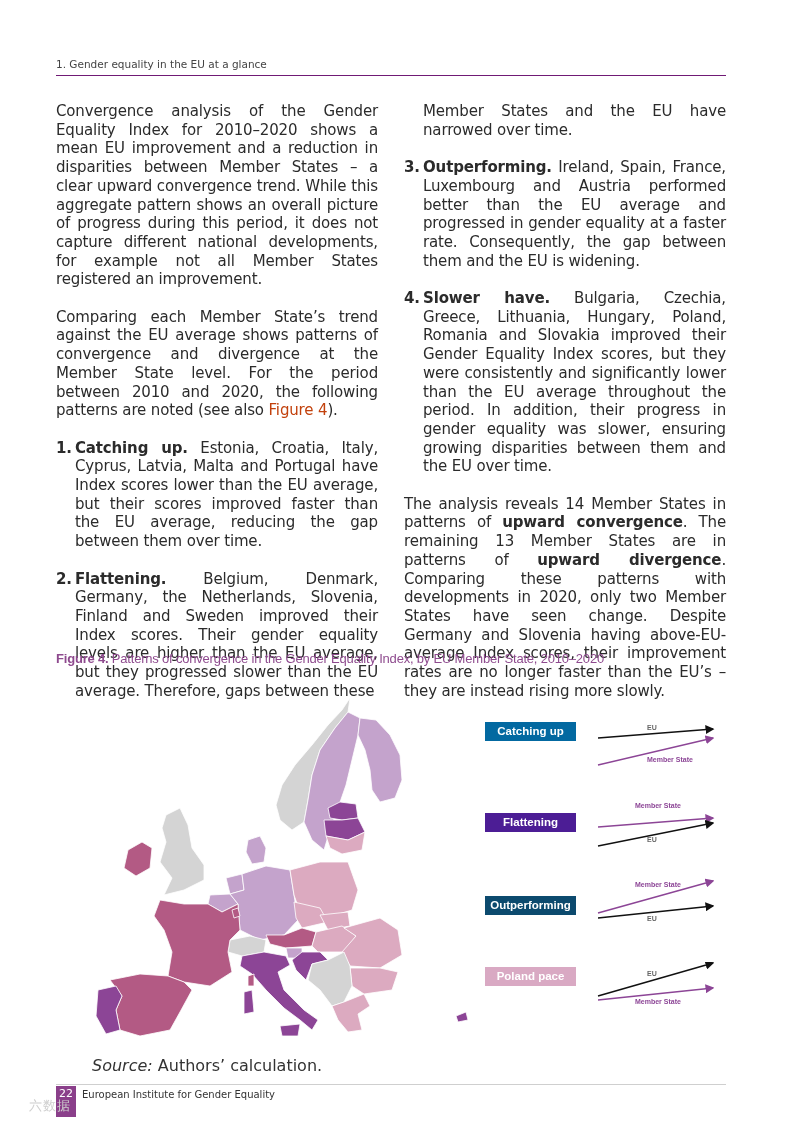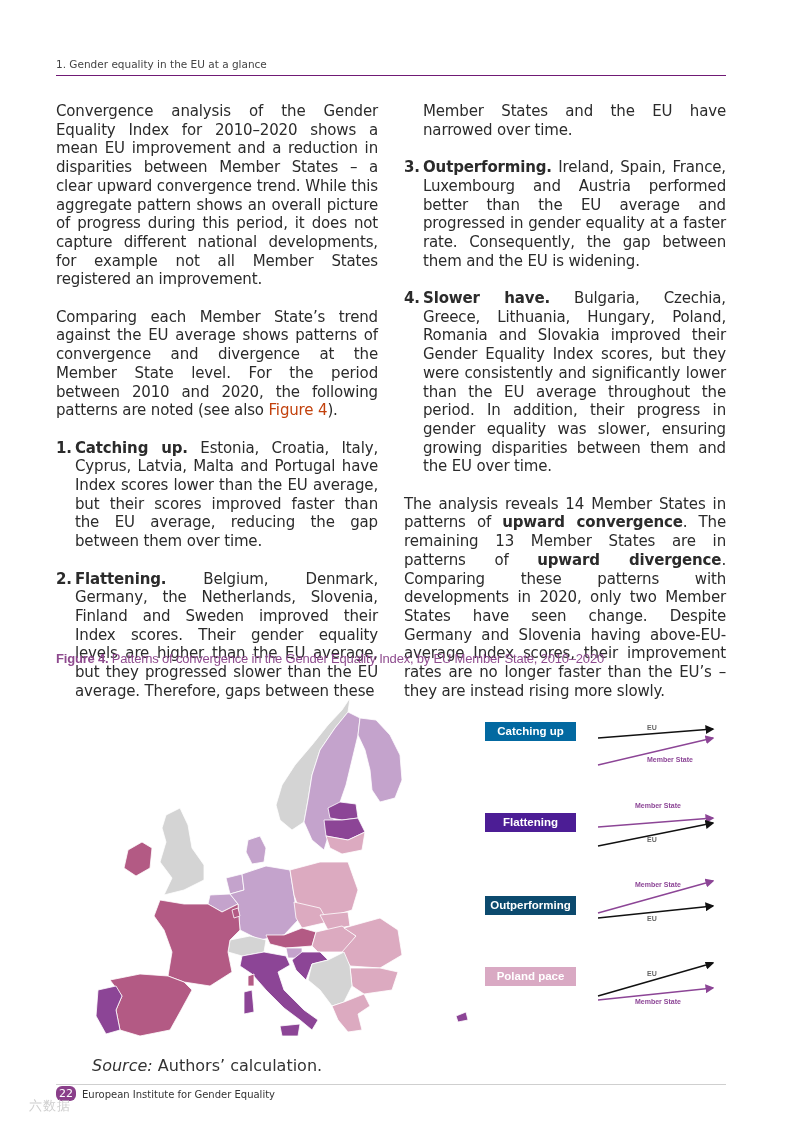--- a/index.html
+++ b/index.html
@@ -40,22 +40,22 @@
   .legend-svg { position: absolute; left: 110px; top: 0; width: 125px; height: 60px; }
   .arrow-lbl { font-family: "Liberation Sans", sans-serif; font-size: 7px; font-weight: bold; }
   .source {
     position: absolute; left: 56px; top: 1056px; font-size: 16px; color: #333; margin-left: 36px;
   }
   .source i { font-style: italic; }
   .footer-rule {
     position: absolute; left: 56px; top: 1084px; width: 670px; border-top: 1px solid #cfcfcf;
   }
   .page-num {
-    position: absolute; left: 56px; top: 1086px; width: 20px; height: 15px;
-    background: #8a3f8a; color: #fff; font-size: 11px; line-height: 15px; text-align: center; border-radius: 6px;
+    position: absolute; left: 56px; top: 1086px; width: 20px; height: 31px;
+    background: #8a3f8a; color: #fff; font-size: 11px; line-height: 15px; text-align: center;
   }
   .footer-text {
     position: absolute; left: 82px; top: 1089px; font-size: 10px; color: #333;
   }
   .watermark {
     position: absolute; left: 6px; top: 1097px; font-size: 13px; color: #cfcfcf; letter-spacing: 1px; margin-left: 23px;
   }
 </style>
 </head>
 <body>

